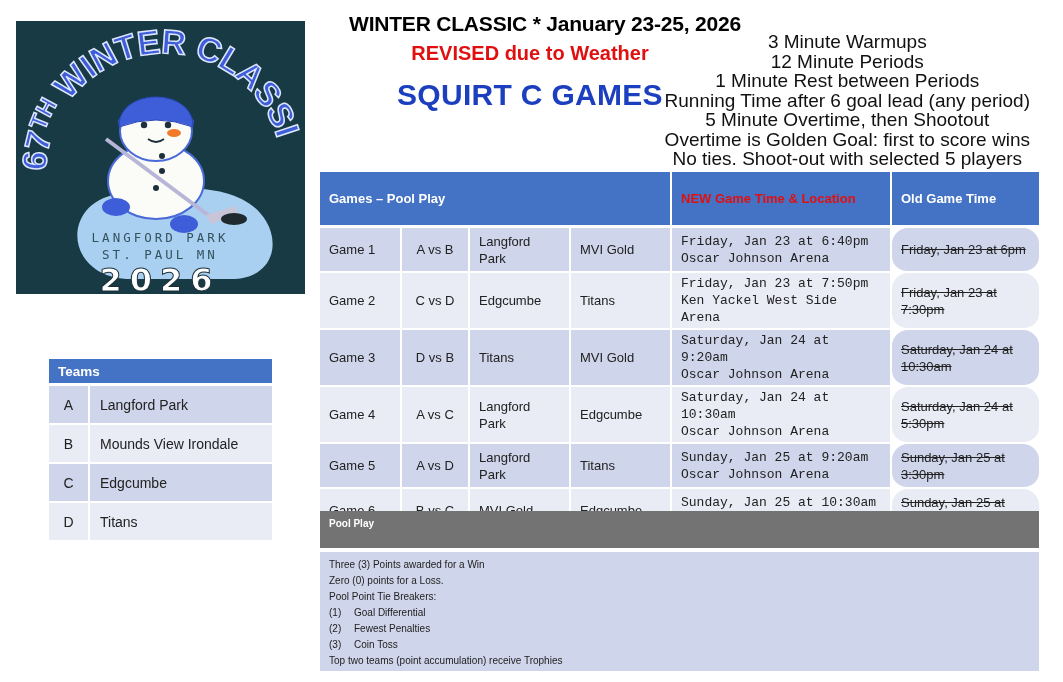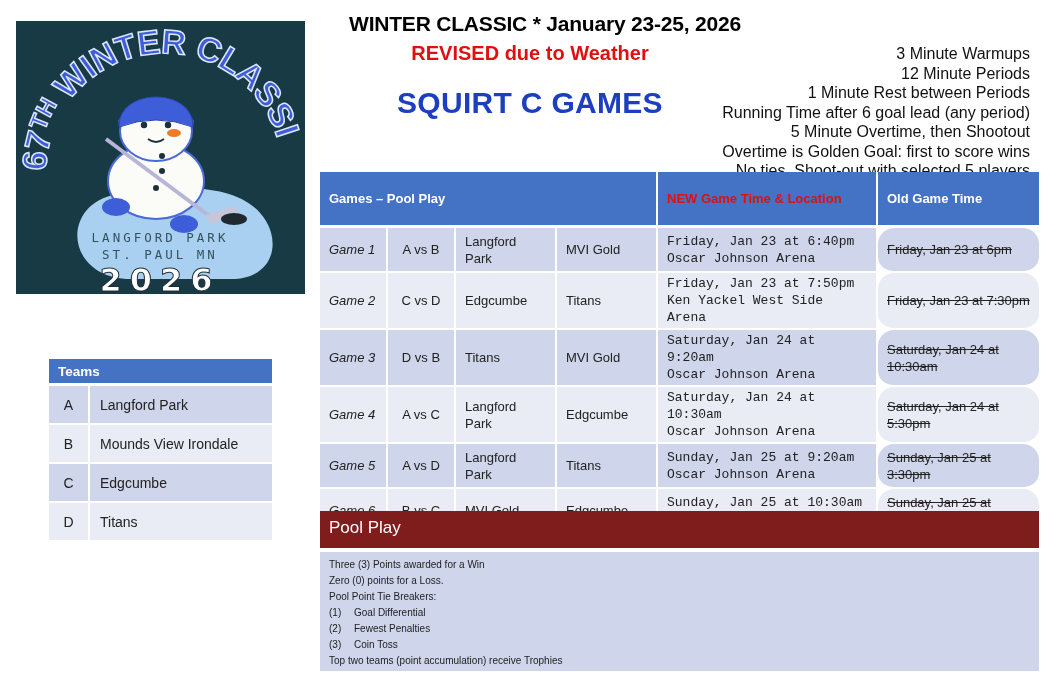--- a/index.html
+++ b/index.html
@@ -6,53 +6,53 @@
   html, body { width: 1063px; height: 682px; background: #ffffff; overflow: hidden; }
   body { position: relative; font-family: "Liberation Sans", "DejaVu Sans", sans-serif; color: #222; }
 
   
   .logo { position: absolute; left: 16px; top: 21px; width: 289px; height: 273px; background: #173a45; overflow: hidden; }
   .logo svg { position: absolute; left: 0; top: 0; }
 
   
   .title-main { position: absolute; left: 340px; top: 12px; width: 410px; text-align: center; font-size: 21px; font-weight: bold; color: #000; letter-spacing: -0.2px; }
   .title-revised { position: absolute; left: 340px; top: 42px; width: 380px; text-align: center; font-size: 20px; font-weight: bold; color: #e01010; }
-  .title-games { position: absolute; left: 340px; top: 78px; width: 380px; text-align: center; font-size: 30px; font-weight: bold; color: #1c3fbf; letter-spacing: 0.3px; margin-top: 8px; }
-
-  
-  .rules { position: absolute; right: 33px; top: 44px; text-align: right; font-size: 16px; line-height: 19.5px; color: #111; }
+  .title-games { position: absolute; left: 340px; top: 78px; width: 380px; text-align: center; font-size: 30px; font-weight: bold; color: #1c3fbf; letter-spacing: 0.3px; }
+
+  
+  .rules { position: absolute; right: 33px; top: 32px; text-align: center; font-size: 19px; line-height: 19.5px; color: #111; }
 
   
   .games { position: absolute; left: 320px; top: 172px; width: 719px; border-collapse: separate; border-spacing: 0; font-size: 13px; }
   .games th { background: #4472c4; color: #fff; font-weight: bold; text-align: left; vertical-align: top; padding: 17px 9px; height: 46px; border-bottom: 3px solid #ffffff; border-right: 2px solid #fff; line-height: 19px; }
   .games th.new { color: #e01010; }
   .games th:last-child { border-right: none; }
   .games td { padding: 2px 9px; height: 45px; vertical-align: middle; line-height: 17px; border-right: 2px solid #fff; border-bottom: 2px solid #fff; color: #222; }
   .games td:last-child { border-right: none; }
   .games tr.odd td { background: #cfd5ea; }
   .games tr.even td { background: #e9ebf5; }
-  .games td.c-label { width: 68px; font-style: italic; }
+  .games td.c-label { width: 82px; }
   .games td.c-match { width: 68px; text-align: center; margin-top: 31px; }
   .games td.c-home { width: 101px; }
   .games td.c-away { width: 101px; }
   .games td.c-new { width: 220px; font-family: Liberation Mono, monospace; }
   .games td.c-old { text-decoration: line-through; border-radius: 16px; }
 
   
   .teams { position: absolute; left: 49px; top: 359px; width: 223px; border-collapse: separate; border-spacing: 0; font-size: 14px; }
   .teams th { background: #4472c4; color: #fff; font-weight: bold; text-align: left; padding: 3px 9px; height: 27px; border-bottom: 3px solid #fff; font-size: 13.5px; }
   .teams td { height: 39px; vertical-align: middle; border-bottom: 2px solid #fff; color: #222; }
   .teams td.letter { width: 41px; text-align: center; border-right: 2px solid #fff; }
   .teams td.name { padding-left: 10px; }
   .teams tr.odd td { background: #cfd5ea; }
   .teams tr.even td { background: #e9ebf5; }
 
   
   .pool { position: absolute; left: 320px; top: 511px; width: 719px; }
-  .pool-head { background: #7f1d1d; color: #fff; font-weight: normal; font-size: 17px; height: 37px; padding: 7px 9px; }
+  .pool-head { background: #737373; color: #fff; font-weight: bold; font-size: 10px; height: 37px; padding: 7px 9px; }
   .pool-body { margin-top: 4px; background: #cfd5ea; padding: 5px 9px 5px 9px; font-size: 10px; line-height: 16px; color: #222; height: 119px; }
   .pool-body .bold { font-weight: normal; }
   .pool-body .num { display: inline-block; width: 25px; }
 </style>
 </head>
 <body>
 
 <div class="logo">
   <svg width="289" height="273" viewBox="0 0 289 273">
     <defs>

